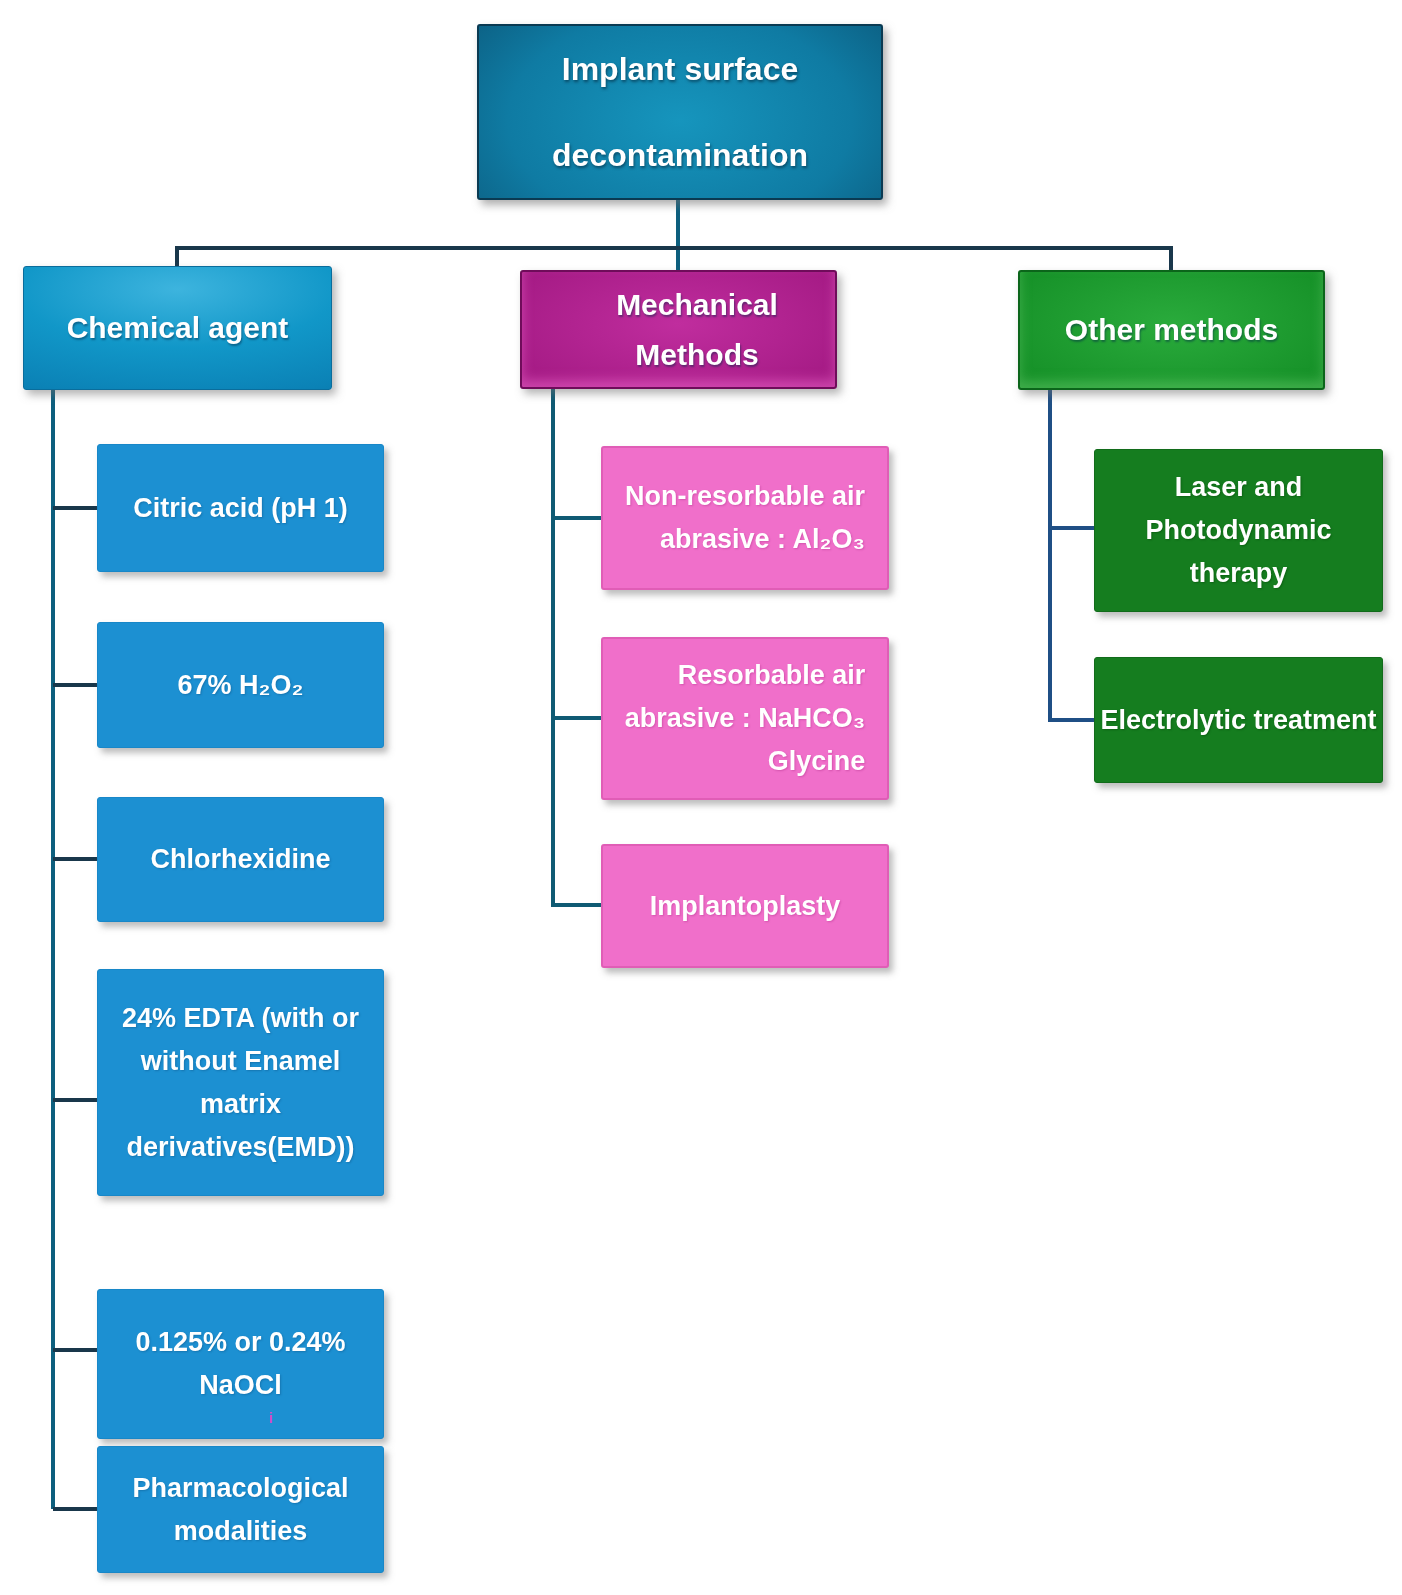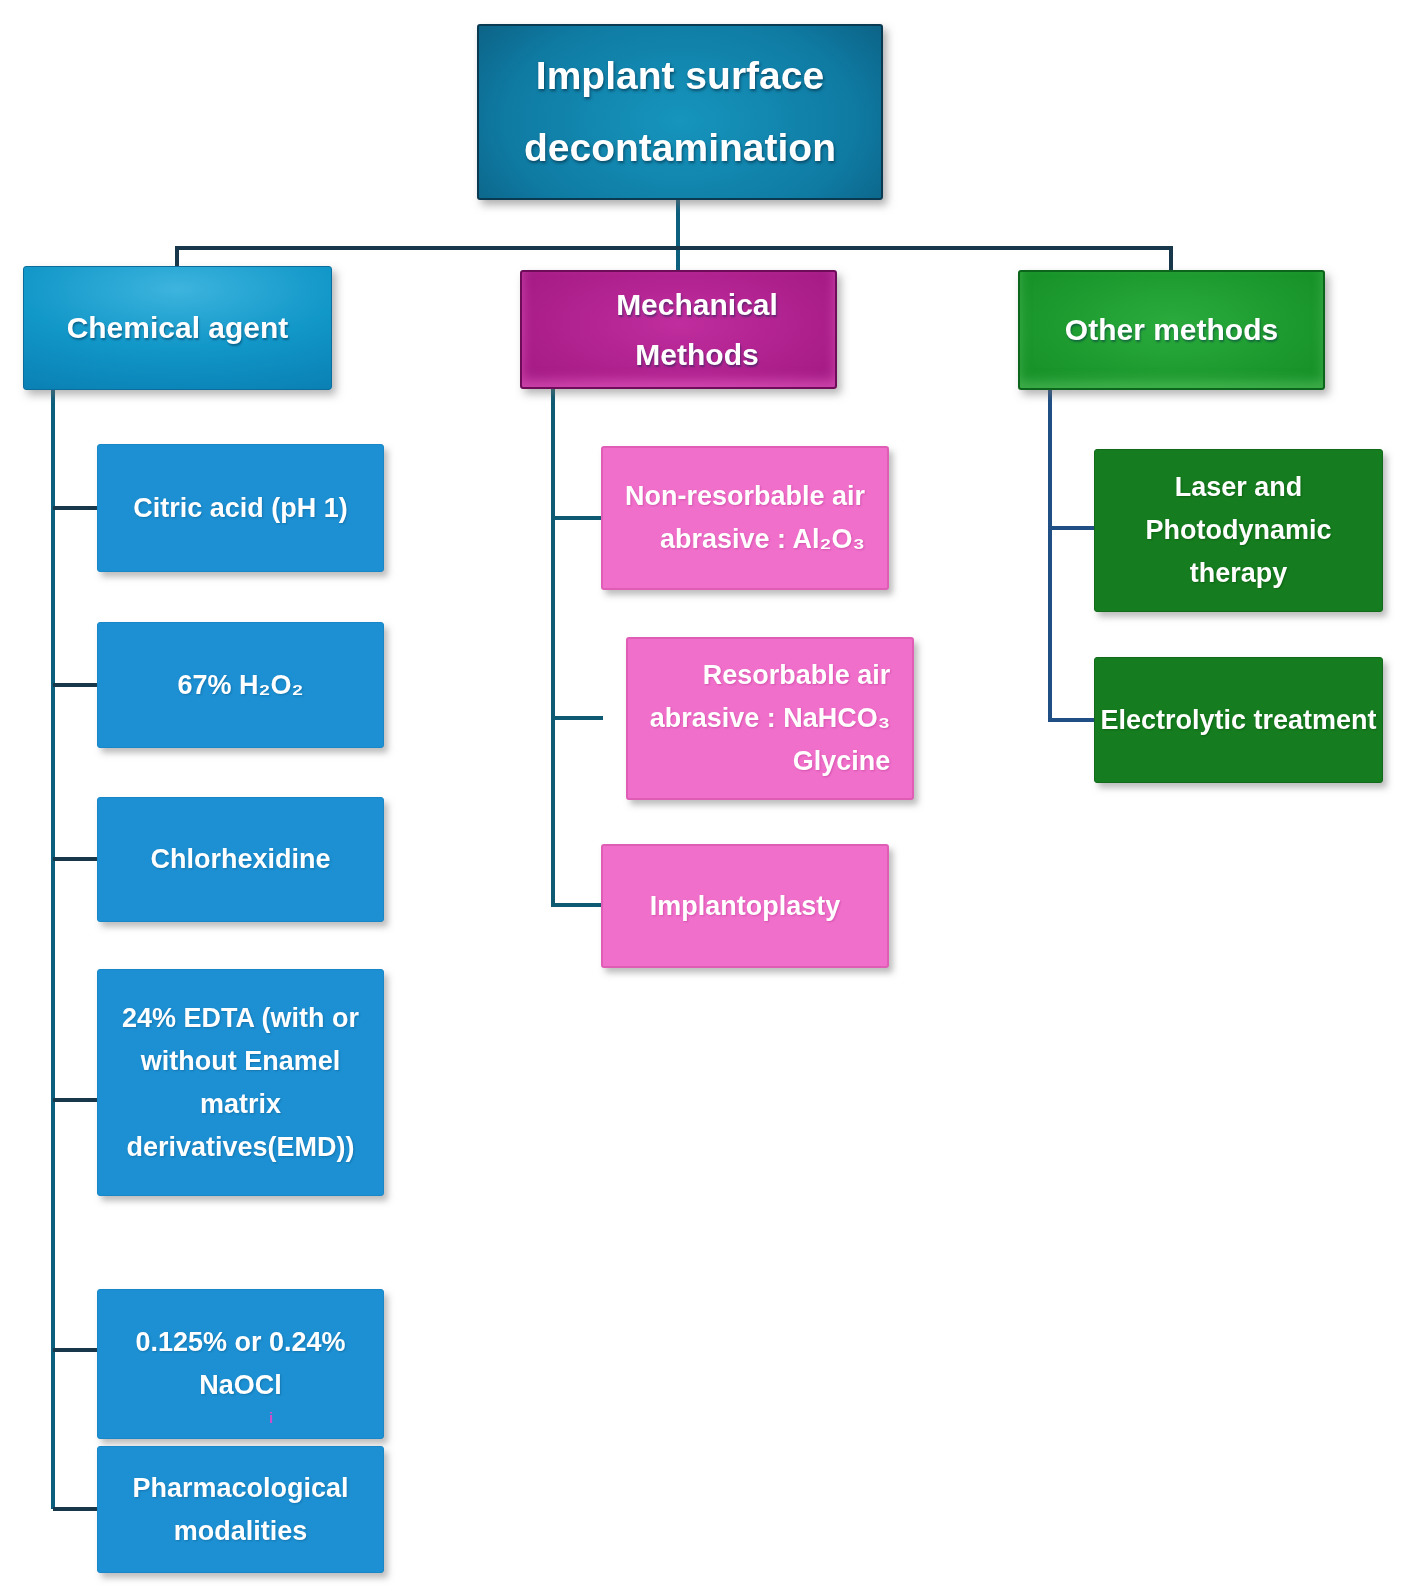--- a/index.html
+++ b/index.html
@@ -13,21 +13,21 @@
   .node{
     position:absolute;
     display:flex;align-items:center;justify-content:center;
     text-align:center;
     color:#ffffff;font-weight:bold;
     white-space:pre-line;
     box-sizing:border-box;
     border-radius:3px;
   }
   .root{
-    font-size:39px;line-height:72px;
+    font-size:32px;line-height:86px;
     background:radial-gradient(ellipse 95% 140% at 50% 55%, #1695bd 0%, #0f7ba3 45%, #0a4d6d 85%, #093f5b 100%);
     border:2px solid #0a3a52;
     box-shadow:4px 5px 8px rgba(110,110,110,0.55);
     text-shadow:1px 2px 3px rgba(0,30,50,0.55);
   }
   .hdr{
     font-size:30px;line-height:50px;
     box-shadow:4px 5px 8px rgba(110,110,110,0.5);
     text-shadow:1px 2px 2px rgba(0,40,70,0.45);
   }
@@ -118,21 +118,21 @@
 NaOCl</span>
     <span class="footnote-mark">i</span>
   </div>
 
   <div class="node child blue" style="left:97px;top:1446px;width:287px;height:127px;">Pharmacological
 modalities</div>
 
   <div class="node child pink" style="left:601px;top:446px;width:288px;height:144px;">Non-resorbable air
 abrasive : Al₂O₃</div>
 
-  <div class="node child pink" style="left:626px;top:637px;width:288px;height:163px;">Resorbable air
+  <div class="node child pink" style="left:601px;top:637px;width:288px;height:163px;">Resorbable air
 abrasive : NaHCO₃
 Glycine</div>
 
   <div class="node child pink" style="left:601px;top:844px;width:288px;height:124px;">Implantoplasty</div>
 
   <div class="node child green" style="left:1094px;top:449px;width:289px;height:163px;">Laser and
 Photodynamic
 therapy</div>
 
   <div class="node child green" style="left:1094px;top:657px;width:289px;height:126px;">Electrolytic treatment</div>

